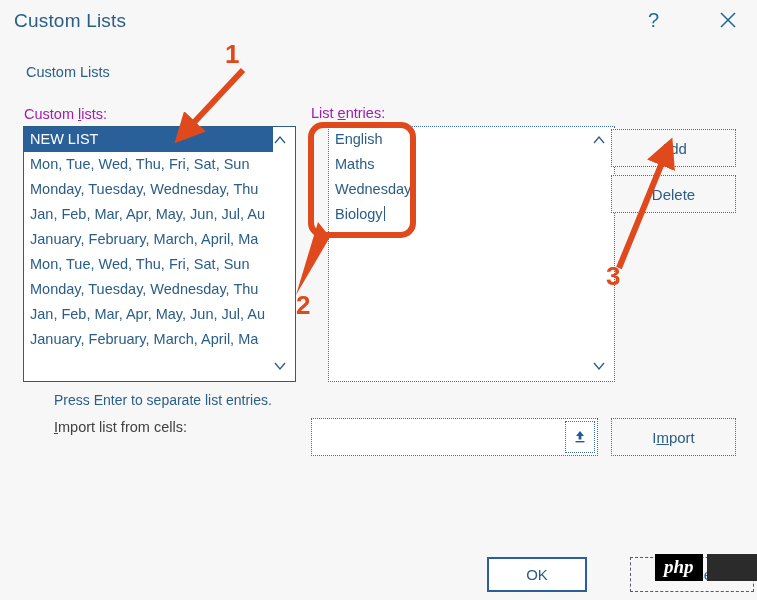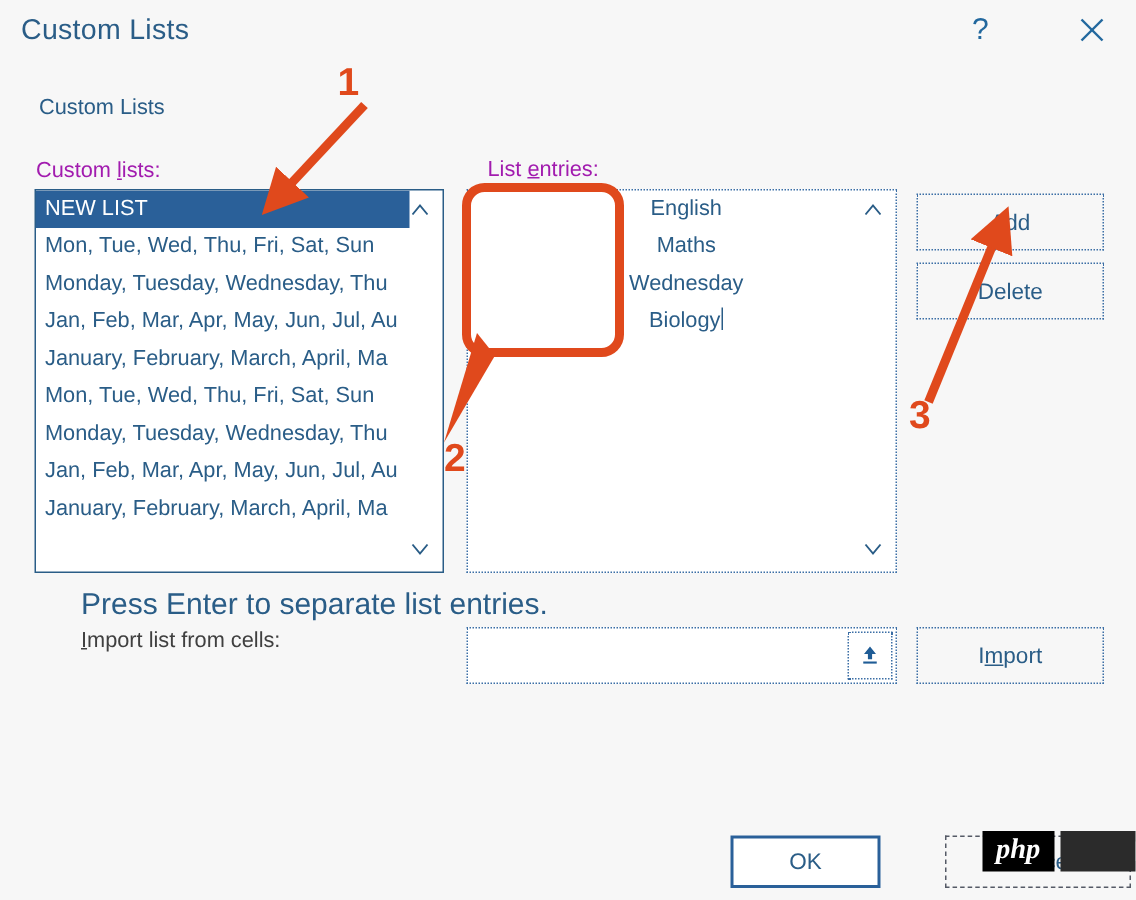--- a/index.html
+++ b/index.html
@@ -53,21 +53,21 @@
   }
 
   
   .field-label {
     position: absolute;
     font-size: 14.5px;
     color: #a21caf;
     white-space: nowrap;
   }
   #label-custom-lists { left: 24px; top: 106px; }
-  #label-list-entries { left: 325px; top: 105px; }
+  #label-list-entries { left: 311px; top: 105px; }
 
   .accel { text-decoration: underline; }
 
   
   #custom-lists-box {
     position: absolute;
     left: 23px; top: 126px;
     width: 273px; height: 256px;
     background: #ffffff;
     border: 1px solid #2a5d87;
@@ -95,27 +95,26 @@
     right: 6px;
     width: 18px; height: 14px;
     cursor: pointer;
   }
   #cl-scroll-up { top: 6px; }
   #cl-scroll-down { top: 232px; }
 
   
   #list-entries-box {
     position: absolute;
-    left: 311px; top: 126px;
+    left: 328px; top: 126px;
     width: 287px; height: 256px;
     background: #ffffff;
     border: 1px dotted #3b6ea5;
     box-sizing: border-box;
     overflow: hidden;
-    text-align: center;
   }
   .entry-row {
     height: 25px;
     line-height: 25px;
     font-size: 14.5px;
     color: #2a5d87;
     padding-left: 6px;
     white-space: nowrap;
   }
   #le-scroll-up { top: 6px; }
@@ -145,21 +144,21 @@
     justify-content: center;
   }
   #btn-add    { left: 611px; top: 129px; width: 125px; height: 38px; }
   #btn-delete { left: 611px; top: 175px; width: 125px; height: 38px; }
   #btn-import { left: 611px; top: 418px; width: 125px; height: 38px; }
 
   
   #hint-text {
     position: absolute;
     left: 54px; top: 392px;
-    font-size: 20px;
+    font-size: 14px;
     color: #2a5d87;
   }
   #label-import-from {
     position: absolute;
     left: 54px; top: 419px;
     font-size: 14.5px;
     color: #404040;
   }
   #import-input {
     position: absolute;

